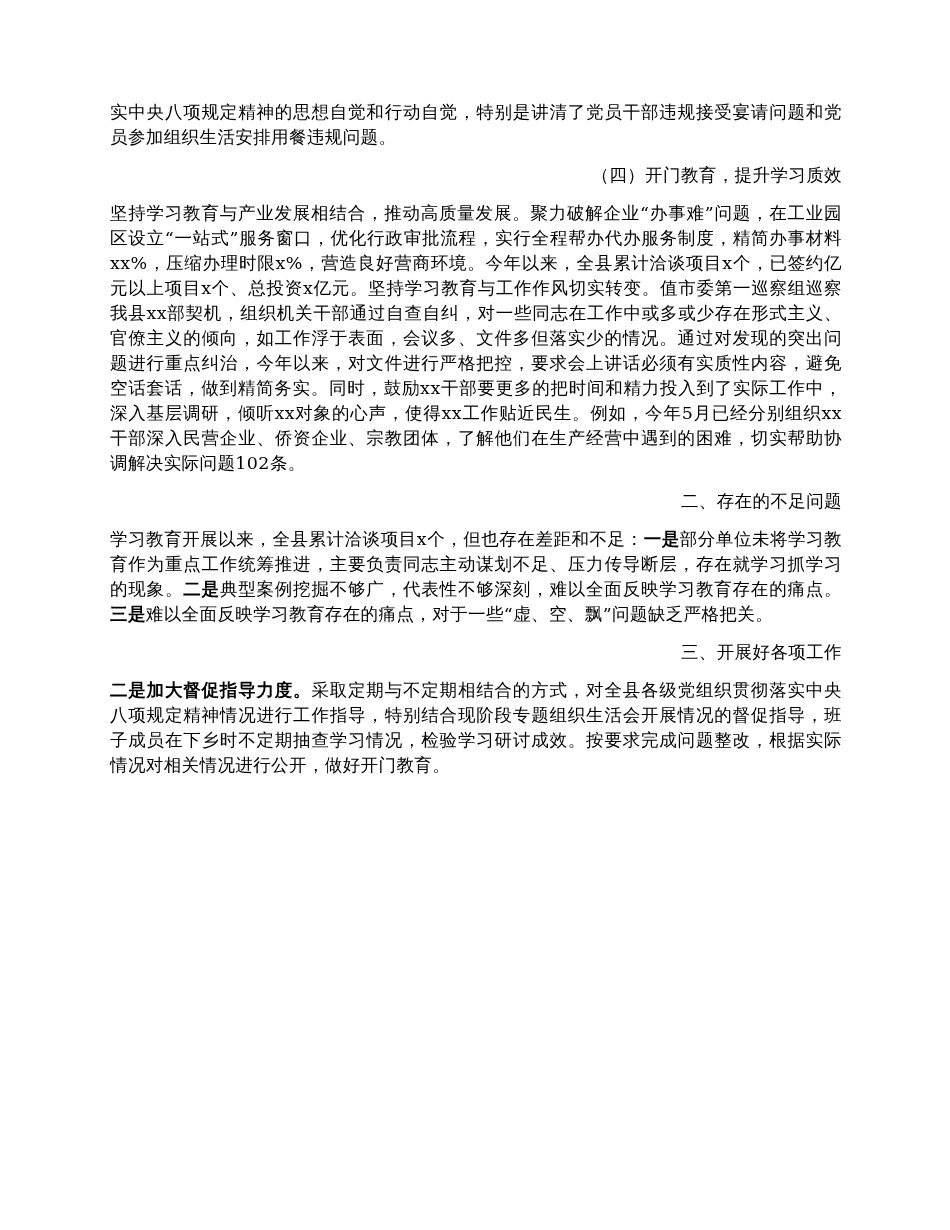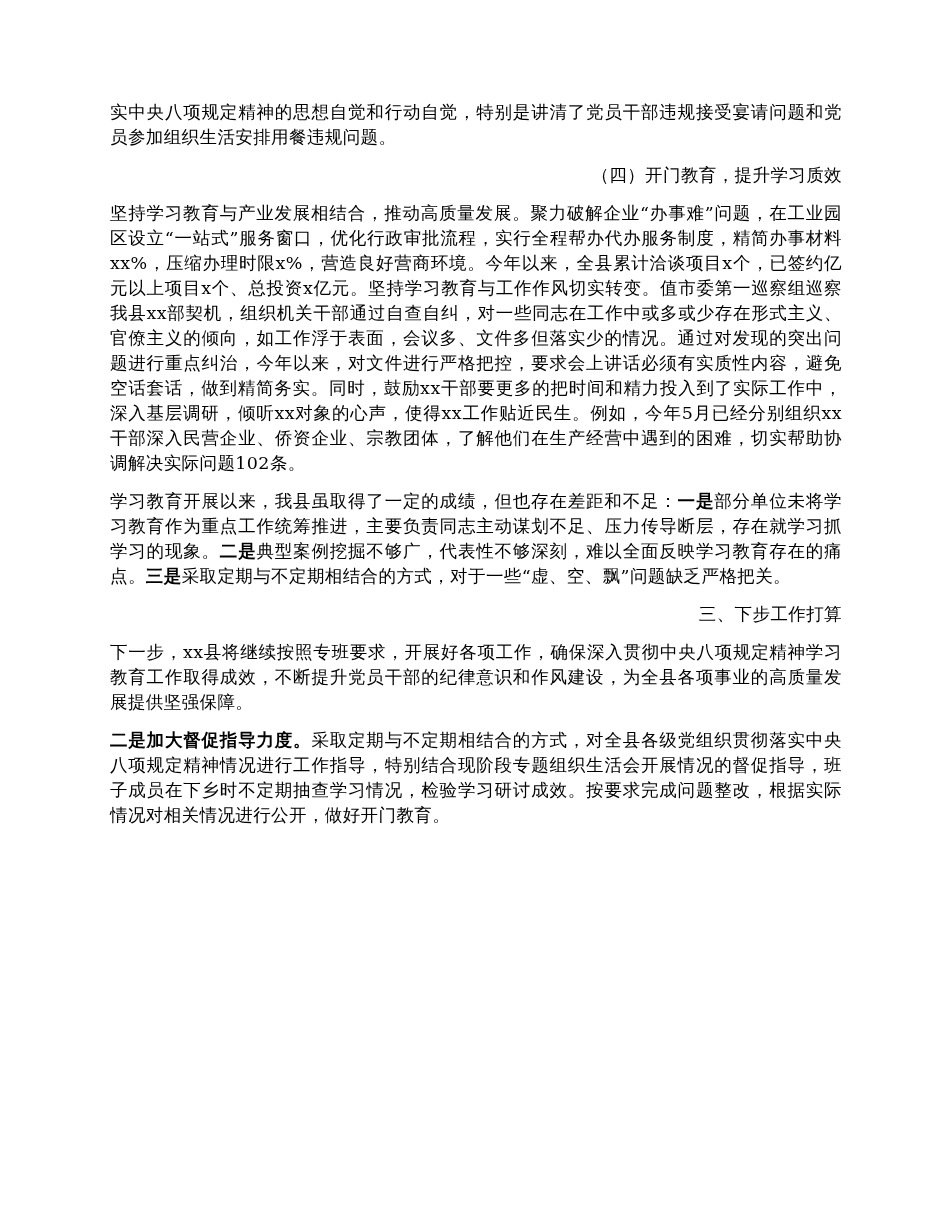--- a/index.html
+++ b/index.html
@@ -44,18 +44,18 @@
   }
 </style>
 </head>
 <body>
 
 <div class="page">
   <div class="doc-body">
       <p class="block paragraph"><span class="run">实中央八项规定精神的思想自觉和行动自觉，特别是讲清了党员干部违规接受宴请问题和党员参加组织生活安排用餐违规问题。</span></p>
       <p class="block heading"><span class="run">（四）开门教育，提升学习质效</span></p>
       <p class="block paragraph"><span class="run">坚持学习教育与产业发展相结合，推动高质量发展。聚力破解企业“办事难”问题，在工业园区设立“一站式”服务窗口，优化行政审批流程，实行全程帮办代办服务制度，精简办事材料xx%，压缩办理时限x%，营造良好营商环境。今年以来，全县累计洽谈项目x个，已签约亿元以上项目x个、总投资x亿元。坚持学习教育与工作作风切实转变。值市委第一巡察组巡察我县xx部契机，组织机关干部通过自查自纠，对一些同志在工作中或多或少存在形式主义、官僚主义的倾向，如工作浮于表面，会议多、文件多但落实少的情况。通过对发现的突出问题进行重点纠治，今年以来，对文件进行严格把控，要求会上讲话必须有实质性内容，避免空话套话，做到精简务实。同时，鼓励xx干部要更多的把时间和精力投入到了实际工作中，深入基层调研，倾听xx对象的心声，使得xx工作贴近民生。例如，今年5月已经分别组织xx干部深入民营企业、侨资企业、宗教团体，了解他们在生产经营中遇到的困难，切实帮助协调解决实际问题102条。</span></p>
-      <p class="block paragraph"><span class="run">学习教育开展以来，我县虽取得了一定的成绩，但也存在差距和不足：</span><span class="run bold">一是</span><span class="run">部分单位未将学习教育作为重点工作统筹推进，主要负责同志主动谋划不足、压力传导断层，存在就学习抓学习的现象。</span><span class="run bold">二是</span><span class="run">典型案例挖掘不够广，代表性不够深刻，难以全面反映学习教育存在的痛点。</span><span class="run bold">三是</span><span class="run">采取定期与不定期相结合的方式，对于一些“虚、空、飘”问题缺乏严格把关。</span></p>
-      <p class="block heading"><span class="run">三、下步工作打算</span></p>
-      <p class="block paragraph"><span class="run">下一步，xx县将继续按照专班要求，开展好各项工作，确保深入贯彻中央八项规定精神学习教育工作取得成效，不断提升党员干部的纪律意识和作风建设，为全县各项事业的高质量发展提供坚强保障。</span></p>
+      <p class="block heading"><span class="run">二、存在的不足问题</span></p>
+      <p class="block paragraph"><span class="run">学习教育开展以来，全县累计洽谈项目x个，但也存在差距和不足：</span><span class="run bold">一是</span><span class="run">部分单位未将学习教育作为重点工作统筹推进，主要负责同志主动谋划不足、压力传导断层，存在就学习抓学习的现象。</span><span class="run bold">二是</span><span class="run">典型案例挖掘不够广，代表性不够深刻，难以全面反映学习教育存在的痛点。</span><span class="run bold">三是</span><span class="run">难以全面反映学习教育存在的痛点，对于一些“虚、空、飘”问题缺乏严格把关。</span></p>
+      <p class="block heading"><span class="run">三、开展好各项工作</span></p>
       <p class="block paragraph"><span class="run bold">二是加大督促指导力度。</span><span class="run">采取定期与不定期相结合的方式，对全县各级党组织贯彻落实中央八项规定精神情况进行工作指导，特别结合现阶段专题组织生活会开展情况的督促指导，班子成员在下乡时不定期抽查学习情况，检验学习研讨成效。按要求完成问题整改，根据实际情况对相关情况进行公开，做好开门教育。</span></p>
     </div>
 </div>
 
 </body></html>

